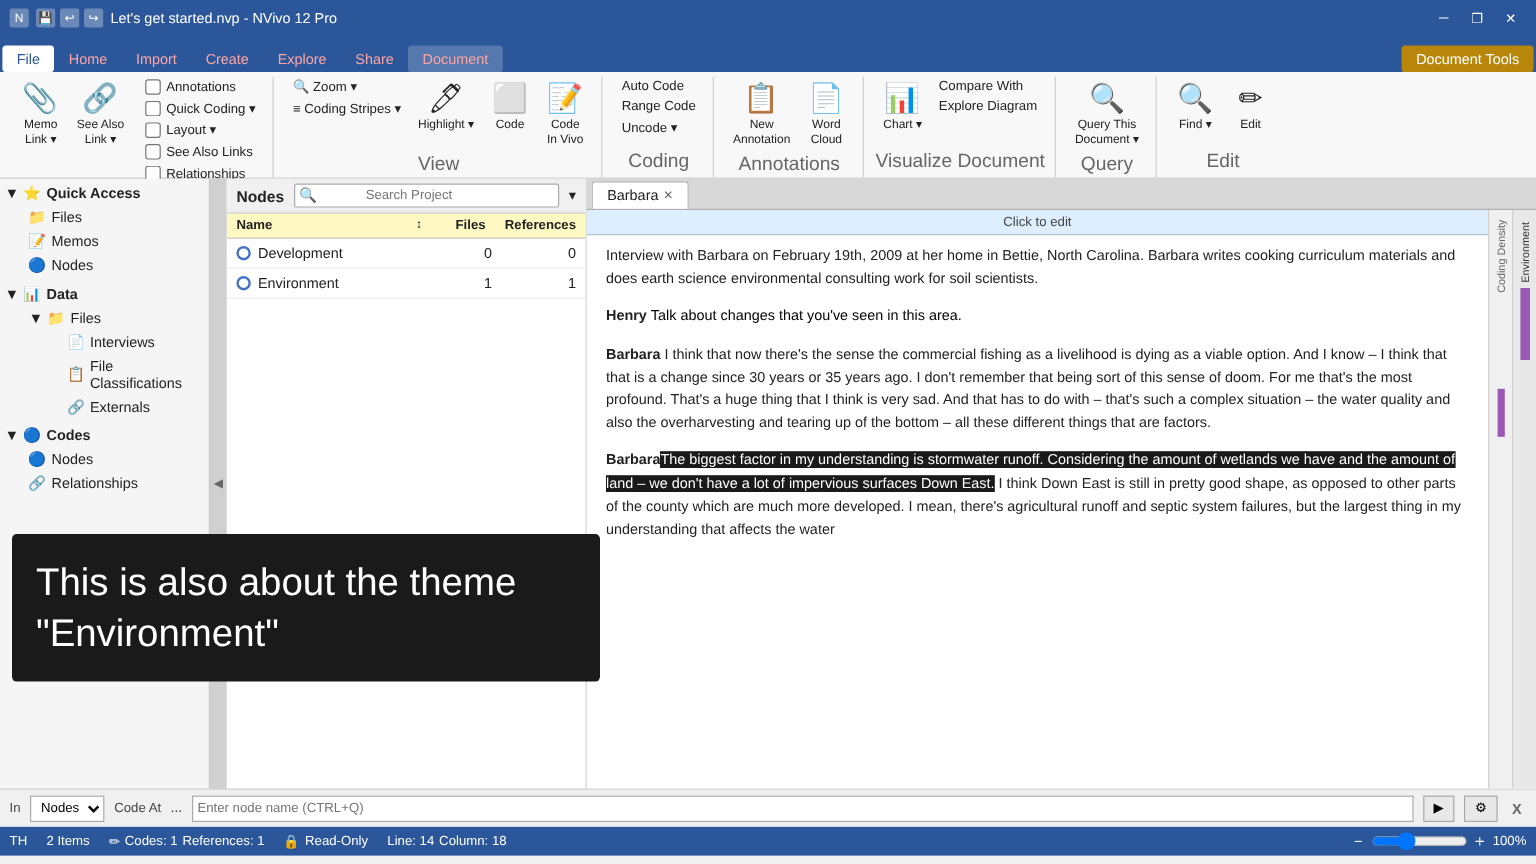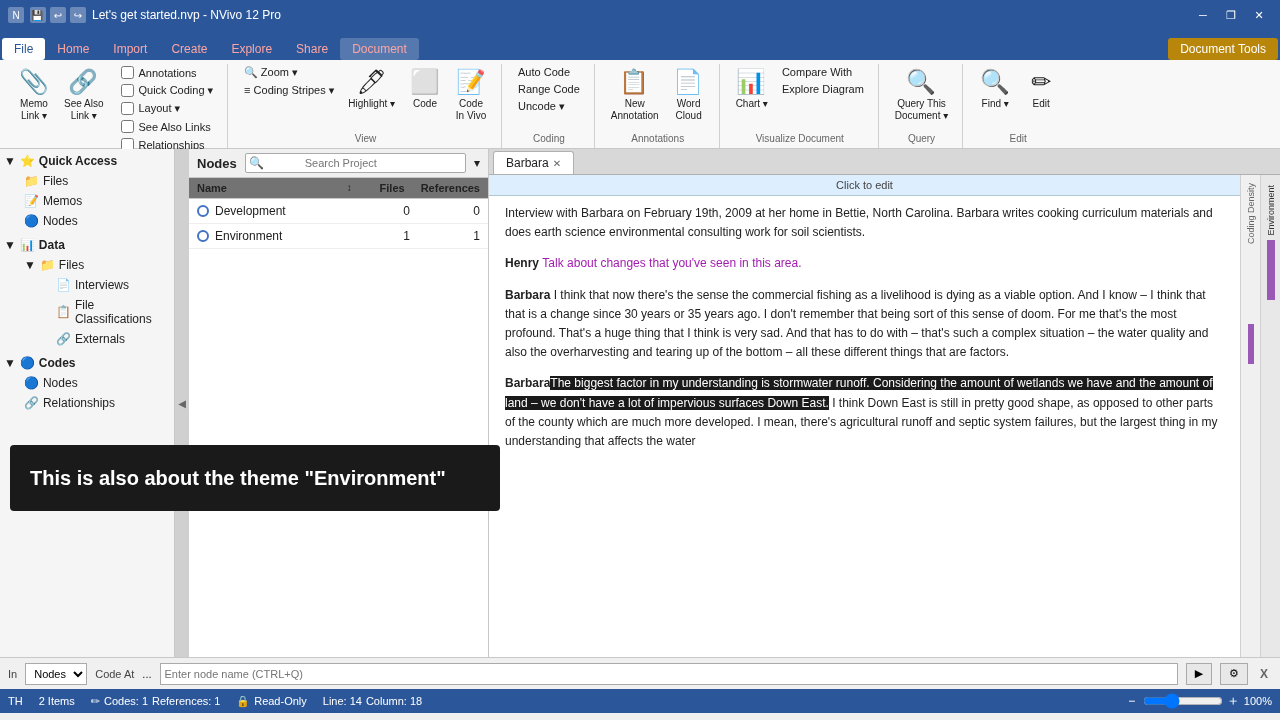--- a/index.html
+++ b/index.html
@@ -64,21 +64,21 @@
       min-width: 60px;
     }
     .ribbon-group:last-child { border-right: none; }
     .ribbon-group-buttons {
       display: flex;
       align-items: flex-start;
       gap: 2px;
       flex: 1;
     }
     .ribbon-group-label {
-      font-size: 10px;
+      font-size: 16px;
       color: #666;
       padding: 2px 0 4px 0;
       text-align: center;
     }
     .ribbon-btn {
       display: flex;
       flex-direction: column;
       align-items: center;
       justify-content: center;
       padding: 4px 6px;
@@ -159,21 +159,21 @@
       align-items: center;
       background: white;
       border: 1px solid #aaa;
       border-radius: 2px;
       padding: 2px 4px;
     }
     .search-box input { border: none; outline: none; font-size: 11px; width: 100%; margin-left: 40px; }
     .nodes-table { flex: 1; overflow-y: auto; }
     .nodes-col-header {
       display: flex;
-      background: #737373;
+      background: #fef9c3;
       border-bottom: 1px solid #c8c8c8;
       font-size: 11px;
       font-weight: 600;
     }
     .nodes-col-header div { padding: 4px 8px; flex: 1; }
     .nodes-col-header .col-files { flex: 0 0 50px; text-align: right; }
     .nodes-col-header .col-refs { flex: 0 0 70px; text-align: right; }
     .nodes-row {
       display: flex;
       align-items: center;
@@ -191,21 +191,21 @@
       position: absolute;
       left: 10px;
       top: 445px;
       width: 490px;
       background: #1a1a1a;
       color: white;
       padding: 20px;
       border-radius: 4px;
       z-index: 100;
     }
-    .theme-popup-text { font-size: 20px; font-weight: 700; line-height: 1.3; }
+    .theme-popup-text { font-size: 32px; font-weight: 400; line-height: 1.3; }
 
     
     .doc-area {
       flex: 1;
       display: flex;
       flex-direction: column;
       background: #e8e8e8;
     }
     .doc-tabs {
       display: flex;
@@ -333,21 +333,21 @@
       gap: 16px;
       color: white;
       font-size: 11px;
     }
     .status-item { display: flex; align-items: center; gap: 4px; }
     .zoom-controls { display: flex; align-items: center; gap: 4px; margin-left: auto; }
     .zoom-slider { width: 80px; }
 
     
     .text-bold { font-weight: bold; }
-    .text-blue { color: #a21caf; text-align: right; }
+    .text-blue { color: #000000; text-align: right; }
     .text-highlight { background: #1a1a1a; color: white; }
 
     
     .sidebar-collapse {
       width: 14px;
       background: #d0d0d0;
       border: none;
       cursor: pointer;
       display: flex;
       align-items: center;

